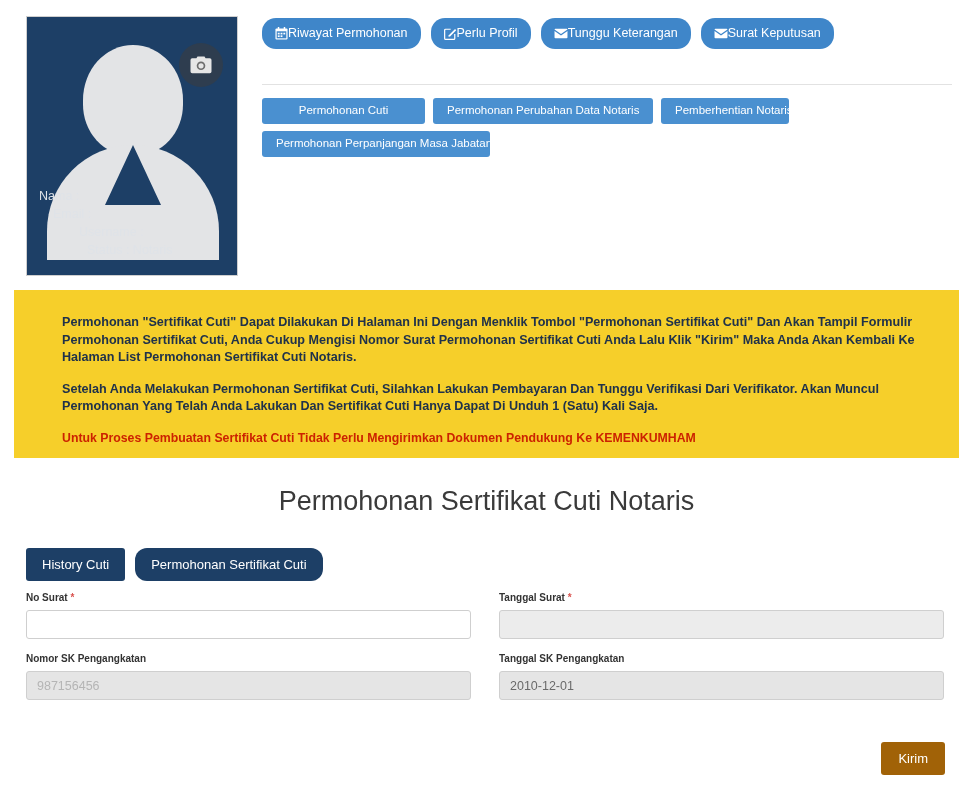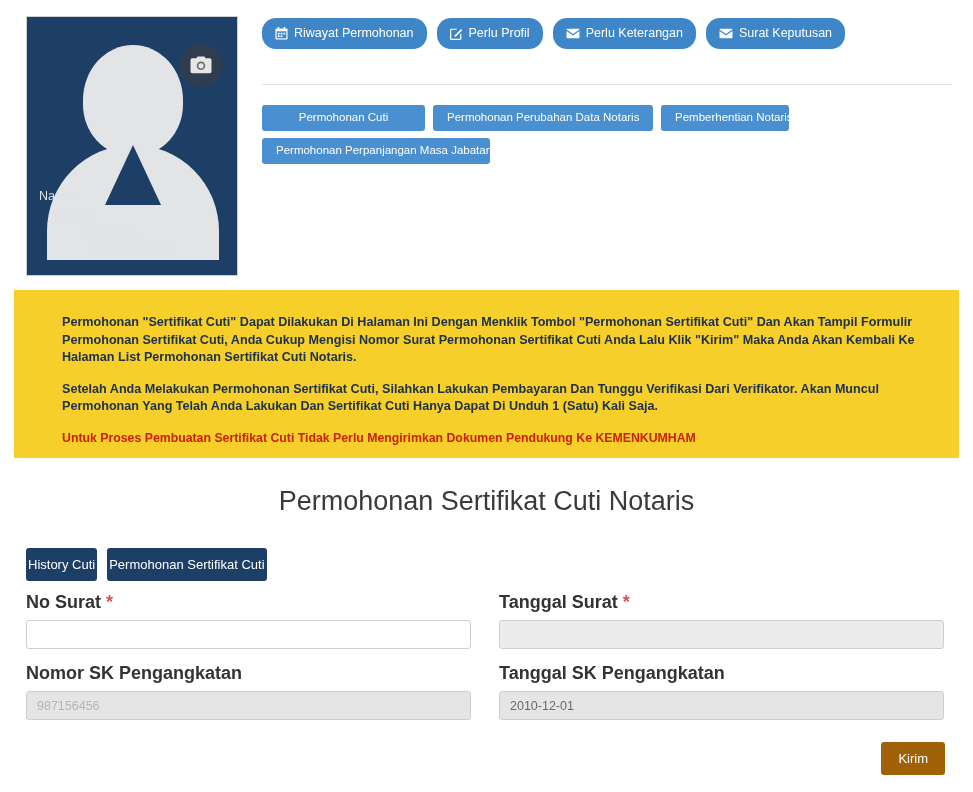--- a/index.html
+++ b/index.html
@@ -97,21 +97,20 @@
     cursor: pointer;
     font-family: "Liberation Sans", sans-serif;
     font-size: 12.5px;
     color: #ffffff;
     background: #3f86c9;
     padding: 9px 13px;
     border-radius: 14px;
     white-space: nowrap;
     display: inline-flex;
     align-items: center;
-    gap: 6px;
     line-height: 1;
   }
   .btn svg { display:block; }
 
   .divider {
     position: absolute;
     left: 262px; top: 84px;
     width: 690px;
     height: 1px;
     background: #e2e2e2;
@@ -130,21 +129,20 @@
     background: #4a90d0;
     color: #fff;
     border: none;
     border-radius: 3px;
     font-size: 11.5px;
     font-family: "Liberation Sans", sans-serif;
     padding: 7px 14px;
     cursor: pointer;
     white-space: nowrap;
     line-height: 1;
-    margin-top: 7px;
   }
   .pill.w1 { width: 163px; }
   .pill.w2 { width: 220px; }
   .pill.w3 { width: 128px; }
   .pill.w4 { width: 163px; }
   .pill.w5 { width: 228px; }
 
   
   .notice {
     position: absolute;
@@ -185,38 +183,38 @@
     left: 26px; top: 548px;
     display: flex;
     gap: 10px;
   }
   .tab {
     border: none;
     cursor: pointer;
     font-family: "Liberation Sans", sans-serif;
     font-size: 13px;
     color: #fff;
-    padding: 10px 2px;
+    padding: 10px 16px;
     border-radius: 3px;
     line-height: 1;
   }
   .tab.active { background: #1d3f66; }
-  .tab.inactive { background: #1d3f66; }
+  .tab.inactive { background: #1d3f66; border-radius: 12px; }
 
   
   .form {
     position: absolute;
     left: 26px; top: 592px;
     width: 918px;
   }
   .form-row { display: flex; gap: 28px; margin-bottom: 14px; }
   .field { width: 445px; }
   .field label {
     display: block;
-    font-size: 18px;
+    font-size: 10px;
     font-weight: bold;
     color: #333;
     margin-bottom: 7px;
   }
   .req { color: #d9534f; font-weight: bold; }
   .field input {
     display: block;
     width: 100%;
     height: 29px;
     border: 1px solid #cfcfcf;
@@ -307,21 +305,21 @@
       <span>Perlu Profil</span>
     </button>
 
     <button class="btn">
       <span>
         <svg width="14" height="11" viewBox="0 0 16 12" fill="#ffffff" xmlns="http://www.w3.org/2000/svg">
           <path d="M0.6 1.4 A1 1 0 0 1 1.6 0.5 H14.4 A1 1 0 0 1 15.4 1.4 L8 6.6 Z"></path>
           <path d="M0.6 3.2 L8 8.2 L15.4 3.2 V10.6 A1 1 0 0 1 14.4 11.5 H1.6 A1 1 0 0 1 0.6 10.6 Z"></path>
         </svg>
       </span>
-      <span>Perlu Keterangan</span>
+      <span>Tunggu Keterangan</span>
     </button>
 
     <button class="btn">
       <span>
         <svg width="14" height="11" viewBox="0 0 16 12" fill="#ffffff" xmlns="http://www.w3.org/2000/svg">
           <path d="M0.6 1.4 A1 1 0 0 1 1.6 0.5 H14.4 A1 1 0 0 1 15.4 1.4 L8 6.6 Z"></path>
           <path d="M0.6 3.2 L8 8.2 L15.4 3.2 V10.6 A1 1 0 0 1 14.4 11.5 H1.6 A1 1 0 0 1 0.6 10.6 Z"></path>
         </svg>
       </span>
       <span>Surat Keputusan</span>

